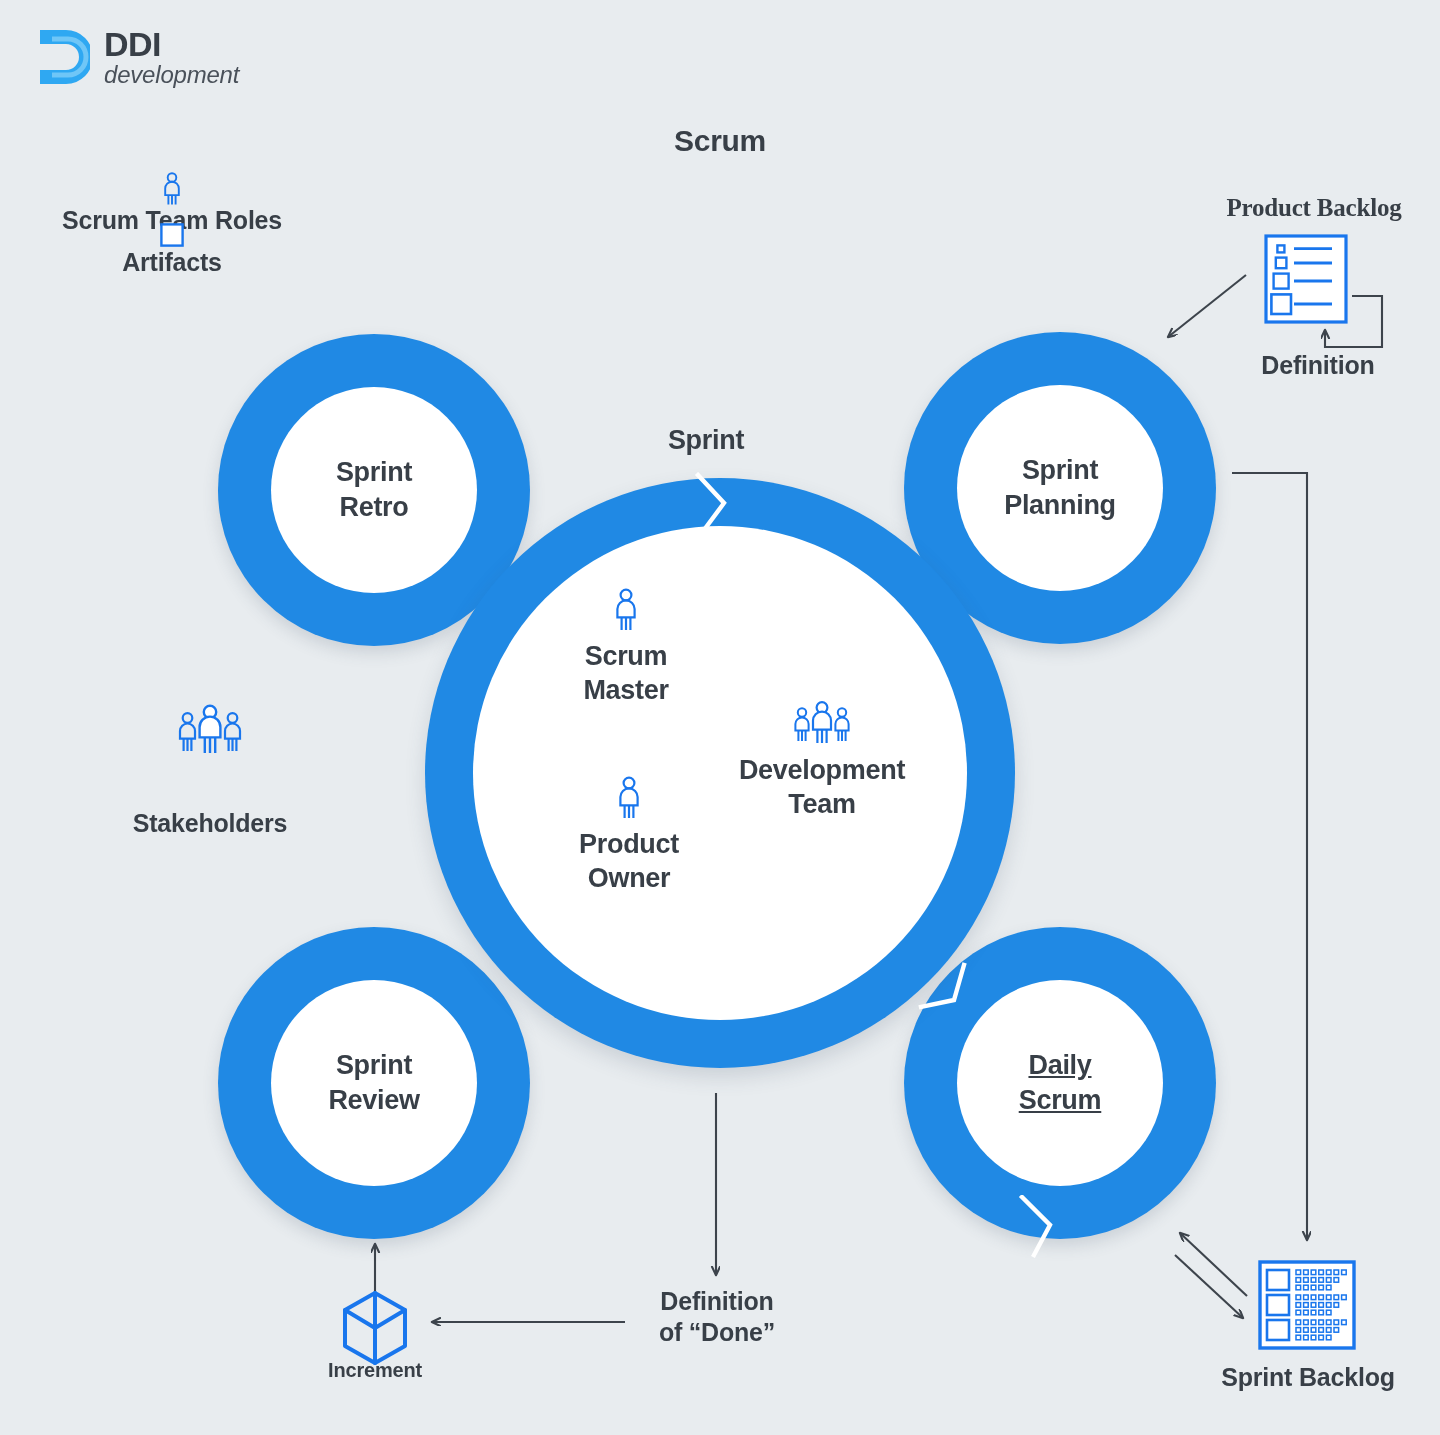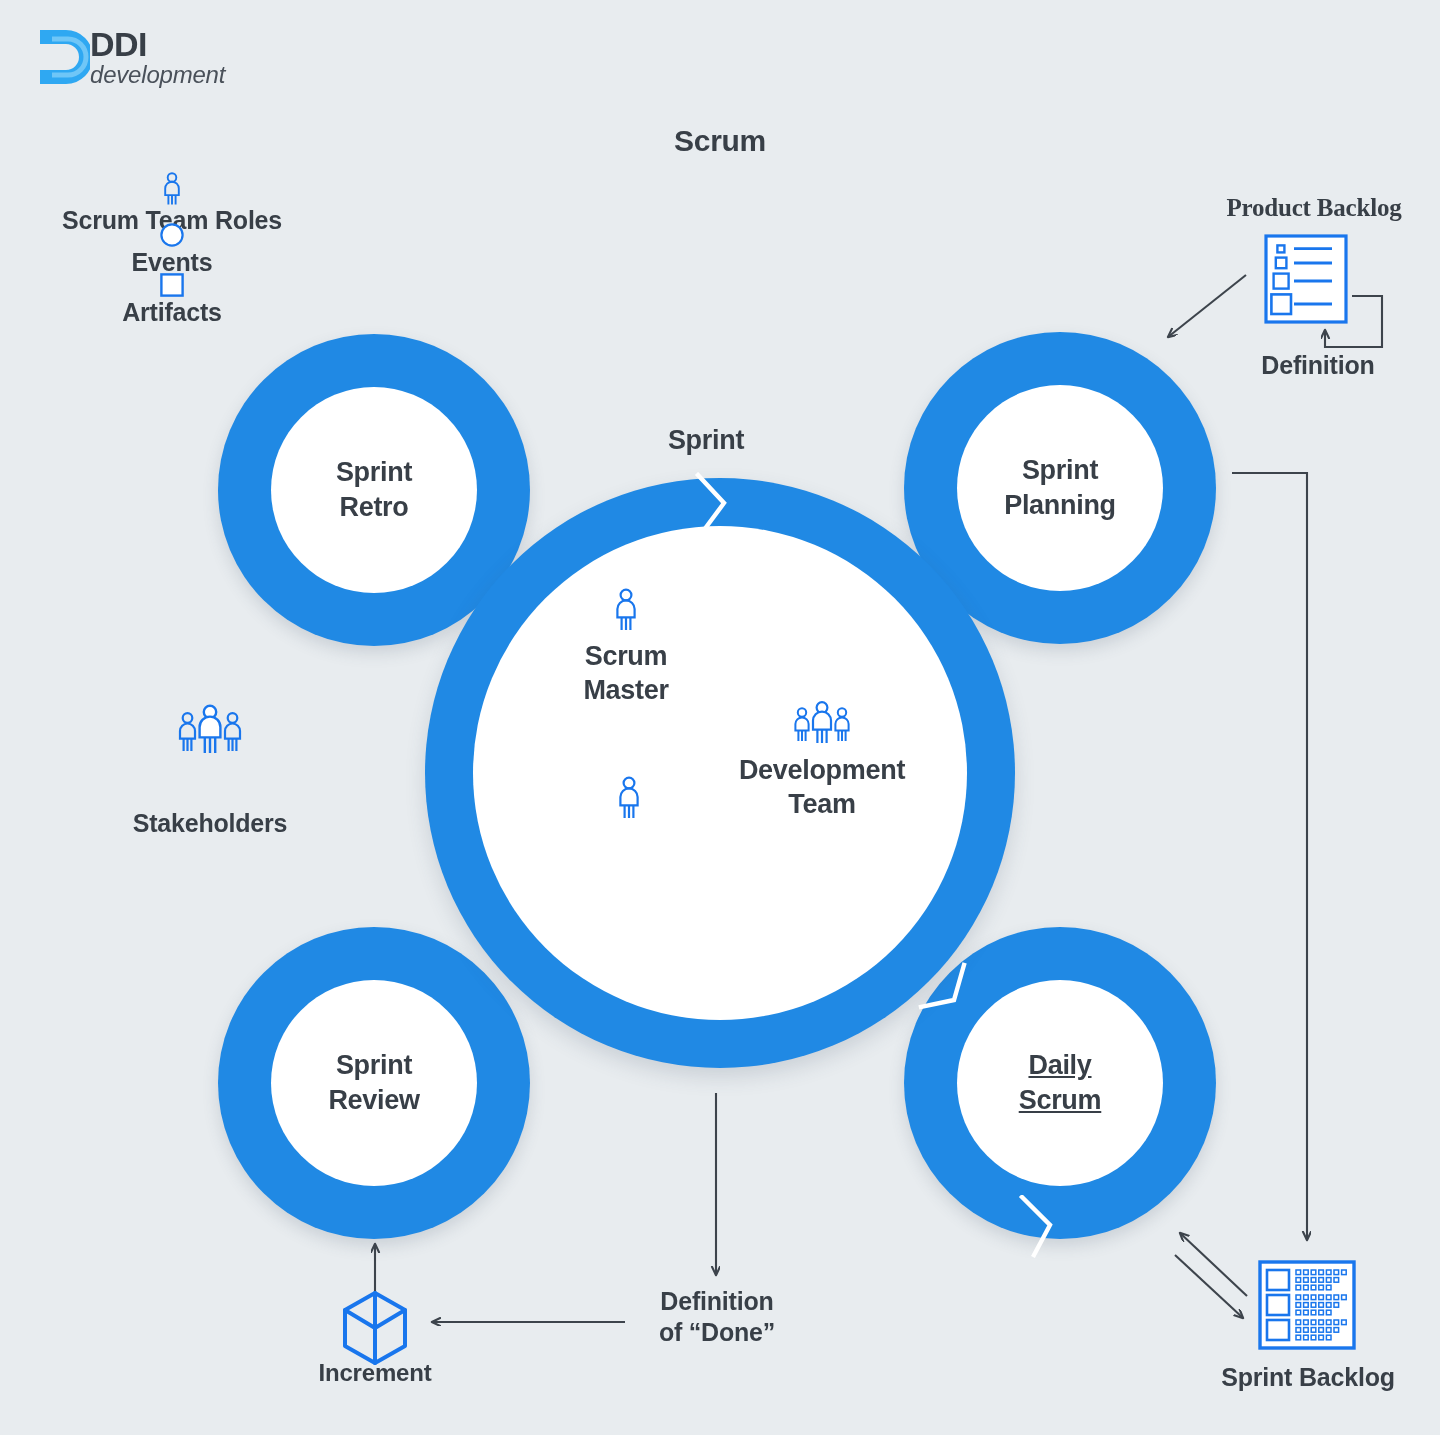--- a/index.html
+++ b/index.html
@@ -13,21 +13,21 @@
     position: relative;
     overflow: hidden;
     font-family: "Liberation Sans", "DejaVu Sans", sans-serif;
     color: #383f47;
   }
   .stage { position: absolute; inset: 0; }
 
   
   .logo { position: absolute; left: 36px; top: 26px; display: flex; align-items: center; }
   .logo-mark { width: 54px; height: 62px; flex: none; }
-  .logo-text { margin-left: 0; line-height: 1; }
+  .logo-text { margin-left: 14px; line-height: 1; }
   .logo-title {
     font-size: 34px; font-weight: 700; letter-spacing: -0.5px;
     color: #383f47; display: block;
   }
   .logo-sub {
     font-size: 24px; font-style: italic; font-weight: 400;
     color: #4a515a; display: block; margin-top: 2px; letter-spacing: -0.2px;
   }
 
   
@@ -87,21 +87,21 @@
     margin-top: 8px;
   }
   .role-ico { display: flex; justify-content: center; }
 
   
   .flab {
     position: absolute; text-align: center;
     font-size: 25px; font-weight: 700; color: #383f47;
     letter-spacing: -0.2px; line-height: 1.25; white-space: pre-line;
   }
-  .flab-sm { font-size: 24px; }
+  .flab-sm { font-size: 20px; }
   .sprint-word {
     position: absolute; left: 600px; top: 425px; width: 212px;
     text-align: center; font-size: 27px; font-weight: 700;
     color: #383f47; letter-spacing: -0.3px;
   }
 
   
   .overlay { position: absolute; inset: 0; pointer-events: none; }
   .ico-wrap { position: absolute; }
 </style>
@@ -133,28 +133,20 @@
           <circle cx="12" cy="5.5" r="4.3" fill="none" stroke="#1976ed" stroke-width="1.9"></circle>
           <path d="M5.2 16.5a6.8 6.8 0 0 1 13.6 0v6.6H5.2z" fill="none" stroke="#1976ed" stroke-width="1.9"></path>
           <line x1="8.4" y1="23.1" x2="8.4" y2="32.5" stroke="#1976ed" stroke-width="1.9"></line>
           <line x1="12" y1="23.1" x2="12" y2="32.5" stroke="#1976ed" stroke-width="1.9"></line>
           <line x1="15.6" y1="23.1" x2="15.6" y2="32.5" stroke="#1976ed" stroke-width="1.9"></line>
         </svg>
       </span>
       <span class="legend-label">Scrum Team Roles</span>
     </div>
 
-    <div class="legend-row">
-      <span class="legend-ico">
-        <svg viewBox="0 0 26 26" width="26" height="26" aria-hidden="true">
-          <circle cx="13" cy="13" r="10.6" fill="#ffffff" stroke="#1976ed" stroke-width="2.2"></circle>
-        </svg>
-      </span>
-      <span class="legend-label">Events</span>
-    </div>
 
     <div class="legend-row">
       <span class="legend-ico">
         <svg viewBox="0 0 26 26" width="26" height="26" aria-hidden="true">
           <rect x="2.4" y="2.4" width="21.2" height="21.2" fill="#ffffff" stroke="#1976ed" stroke-width="2.4"></rect>
         </svg>
       </span>
       <span class="legend-label">Artifacts</span>
     </div>
 
@@ -238,20 +230,22 @@
       <div class="role" style="left:106px; top:298px; width:196px;">
         <span class="role-ico">
           <svg viewBox="0 0 30 44" width="30" height="44" aria-hidden="true">
             <circle cx="15" cy="7" r="5.4" fill="none" stroke="#1976ed" stroke-width="2.2"></circle>
             <path d="M6.4 21a8.6 8.6 0 0 1 17.2 0v8.4H6.4z" fill="none" stroke="#1976ed" stroke-width="2.2"></path>
             <line x1="10.6" y1="29.4" x2="10.6" y2="42" stroke="#1976ed" stroke-width="2.2"></line>
             <line x1="15" y1="29.4" x2="15" y2="42" stroke="#1976ed" stroke-width="2.2"></line>
             <line x1="19.4" y1="29.4" x2="19.4" y2="42" stroke="#1976ed" stroke-width="2.2"></line>
           </svg>
         </span>
+        <div class="role-label">Product
+Owner</div>
       </div>
 
       <div class="role" style="left:282px; top:222px; width:230px;">
         <span class="role-ico">
           <svg viewBox="0 0 62 46" width="62" height="46" aria-hidden="true">
             <g fill="none" stroke="#1976ed" stroke-width="2">
               <circle cx="11" cy="12.5" r="4.2"></circle>
               <path d="M4.4 24a6.6 6.6 0 0 1 13.2 0v6.6H4.4z"></path>
               <line x1="7.4" y1="30.6" x2="7.4" y2="41"></line>
               <line x1="11" y1="30.6" x2="11" y2="41"></line>

